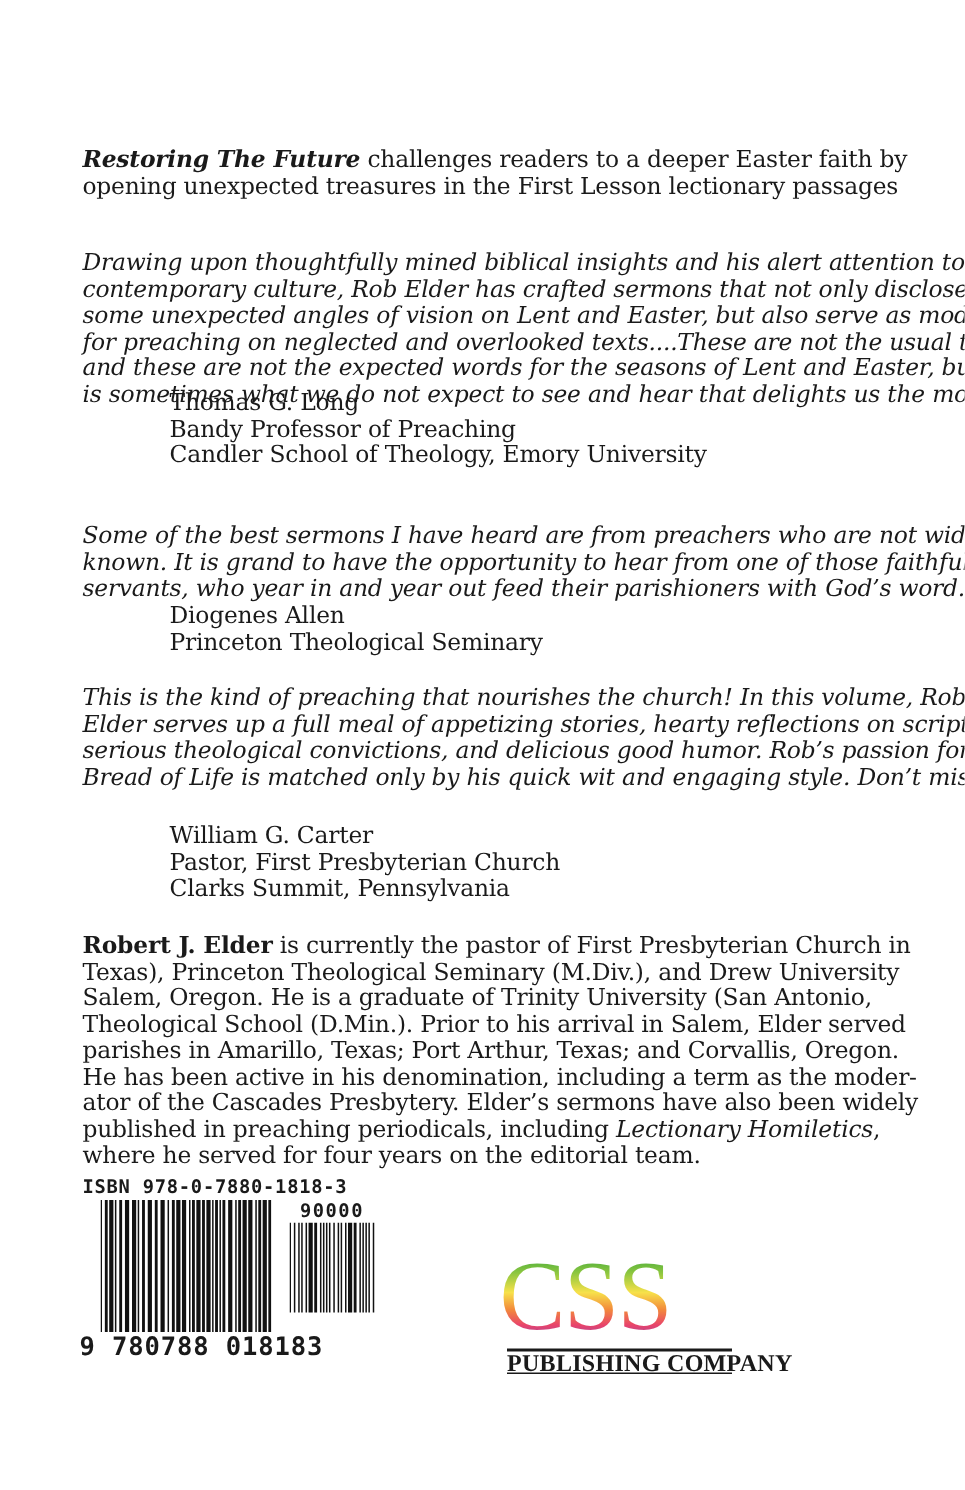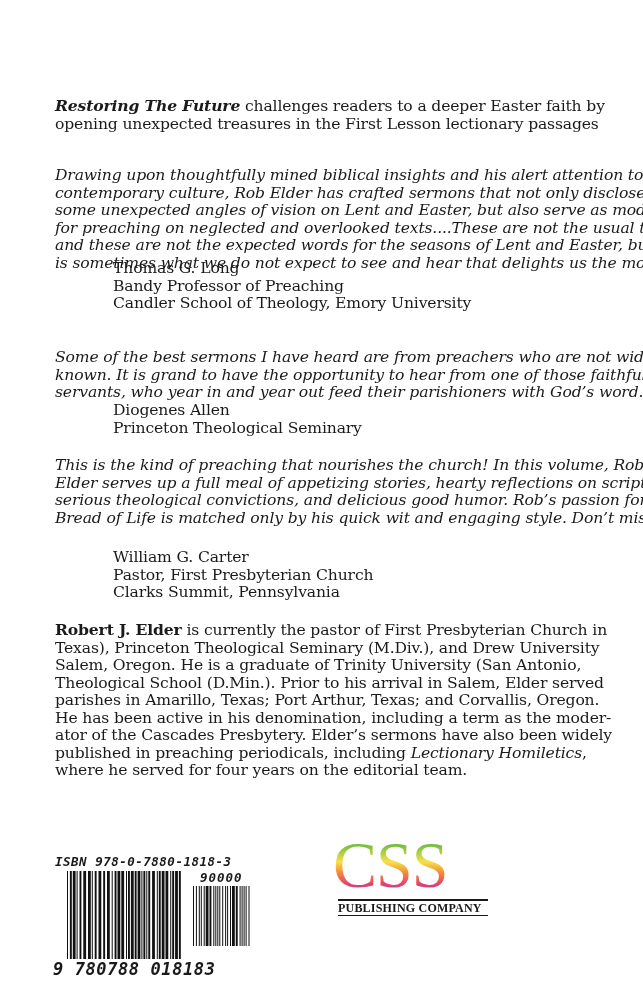--- a/index.html
+++ b/index.html
@@ -14,39 +14,39 @@
   #intro { top:65px; }
   #q1 { top:135px; }
   #q1a { top:228px; }
   #q2 { top:317px; }
   #q2a { top:370px; }
   #q3 { top:425px; }
   #q3a { top:517px; }
   #bio { top:589px; }
 
   
-  .barcode { position:absolute; left:55px; top:854px; width:205px; height:120px;font-style:italic; }
+  .barcode { position:absolute; left:55px; top:783px; width:205px; height:120px; }
   .isbn-text { position:absolute; left:0; top:0; font-family:"DejaVu Sans Mono", monospace;
                font-size:12.5px; font-weight:bold; letter-spacing:0.5px; white-space:nowrap; }
   .price-text { position:absolute; left:145px; top:16px; font-family:"DejaVu Sans Mono", monospace;
                font-size:12.5px; font-weight:bold; letter-spacing:1px; }
   .ean-text { position:absolute; left:-2px; top:105px; font-family:"DejaVu Sans Mono", monospace;
               font-size:17px; font-weight:bold; letter-spacing:0.6px; white-space:nowrap; background:#fff; }
   .bars-main { position:absolute; left:12px; top:17px; height:100px; width:114px; }
   .bars-addon { position:absolute; left:138px; top:32px; height:70px; width:58px; }
 
   
   .logo { position:absolute; left:333px; top:838px; width:160px; height:80px; }
   .logo-letters { position:absolute; left:0; top:-6px; font-family:"Liberation Serif","DejaVu Serif",serif;
                   font-size:66px; line-height:66px; letter-spacing:-1px;
                   background:linear-gradient(180deg,#1f9b3c 0%,#8cc63f 25%,#f7e14a 45%,#f28a3b 62%,#e8436b 78%,#6b4ec4 100%);
                   -webkit-background-clip:text; background-clip:text; color:transparent; font-weight:normal; }
   .logo-rule { position:absolute; left:5px; top:61px; width:150px; height:1.5px; background:#1a1a1a; }
   .logo-sub { position:absolute; left:5px; top:63px; font-family:"Liberation Serif","DejaVu Serif",serif;
-              font-size:12px; font-weight:bold; letter-spacing:0.2px; white-space:nowrap; }
+              font-size:16px; font-weight:bold; letter-spacing:0.2px; white-space:nowrap; }
   .logo-rule2 { position:absolute; left:5px; top:77px; width:150px; height:1px; background:#1a1a1a; }
 </style>
 </head>
 <body>
 
 <div class="page">
 
   <div class="block" id="intro">
     <span class="line"><b><i>Restoring The Future</i></b><span> challenges readers to a deeper Easter faith by</span></span>
     <span class="line">opening unexpected treasures in the First Lesson lectionary passages</span>

